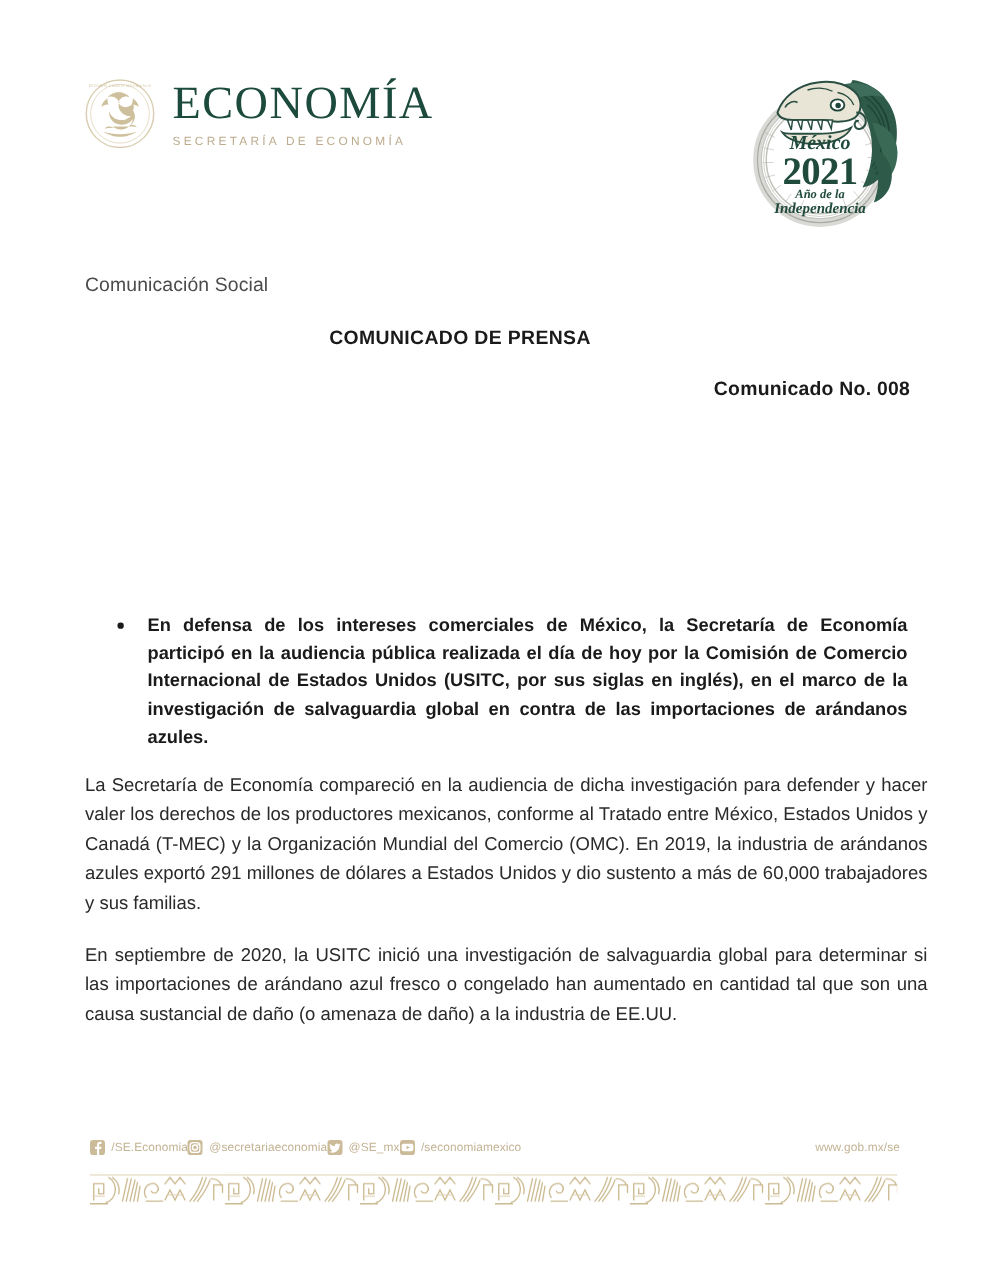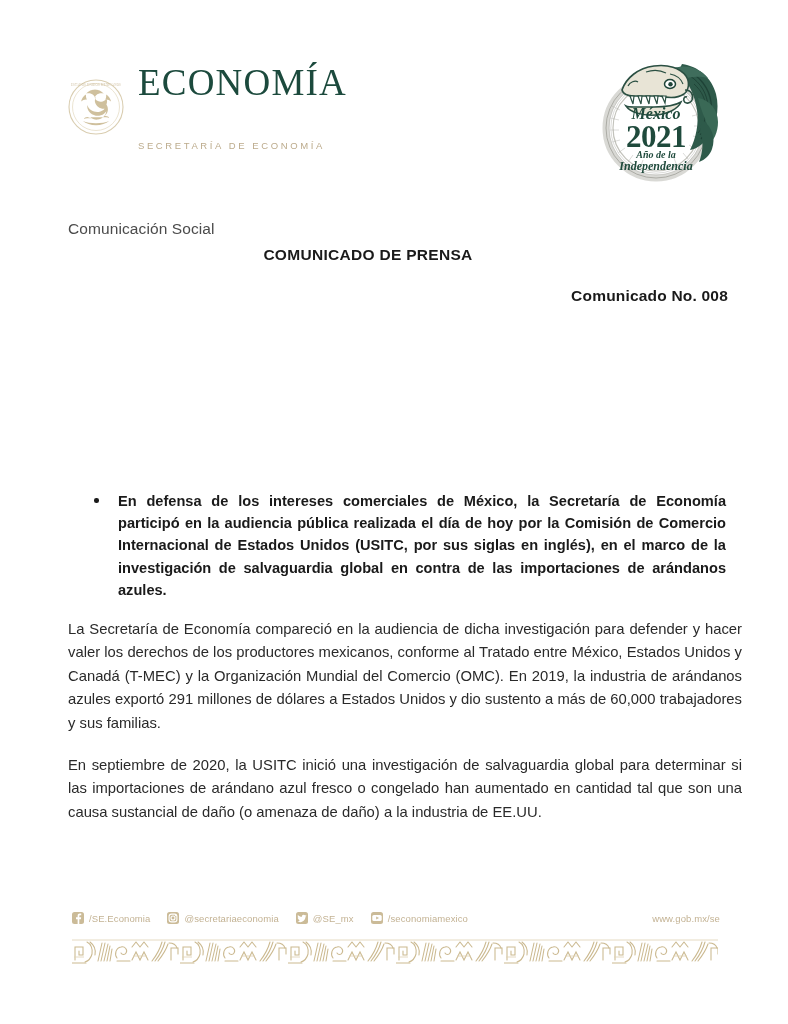--- a/index.html
+++ b/index.html
@@ -42,21 +42,20 @@
     width: 56px;
     height: 56px;
     flex: 0 0 56px;
     position: relative;
   }
   .brand-text {
     display: flex;
     flex-direction: column;
     justify-content: center;
     padding-top: 2px;
-    gap: 32px;
   }
   .brand-title {
     font-size: 37px;
     line-height: 1.0;
     letter-spacing: 1.2px;
     font-weight: 400;
     color: #1c4a3d;
     font-family: "Liberation Serif", serif;
   }
   .brand-sub {
@@ -86,21 +85,21 @@
     right: 60px;
   }
   .comunicacion-social {
     text-align: left;
     font-size: 15.5px;
     color: #4b4b4b;
     font-weight: 400;
     letter-spacing: 0.1px;
   }
   .comunicado-prensa {
-    margin-top: 8px;
+    margin-top: 24px;
     text-align: center;
     font-size: 15.5px;
     font-weight: bold;
     letter-spacing: 0.3px;
     color: #1a1a1a;
     padding-right: 60px;
   }
   .comunicado-no {
     margin-top: 23px;
     text-align: right;
@@ -181,21 +180,20 @@
   
   .footer {
     position: absolute;
     left: 72px;
     right: 68px;
     bottom: 60px;
   }
   .social-row {
     display: flex;
     align-items: center;
-    gap: 17px;
     height: 18px;
   }
   .social-item {
     display: flex;
     align-items: center;
     gap: 5px;
   }
   .social-item .glyph {
     width: 12px;
     height: 12px;

